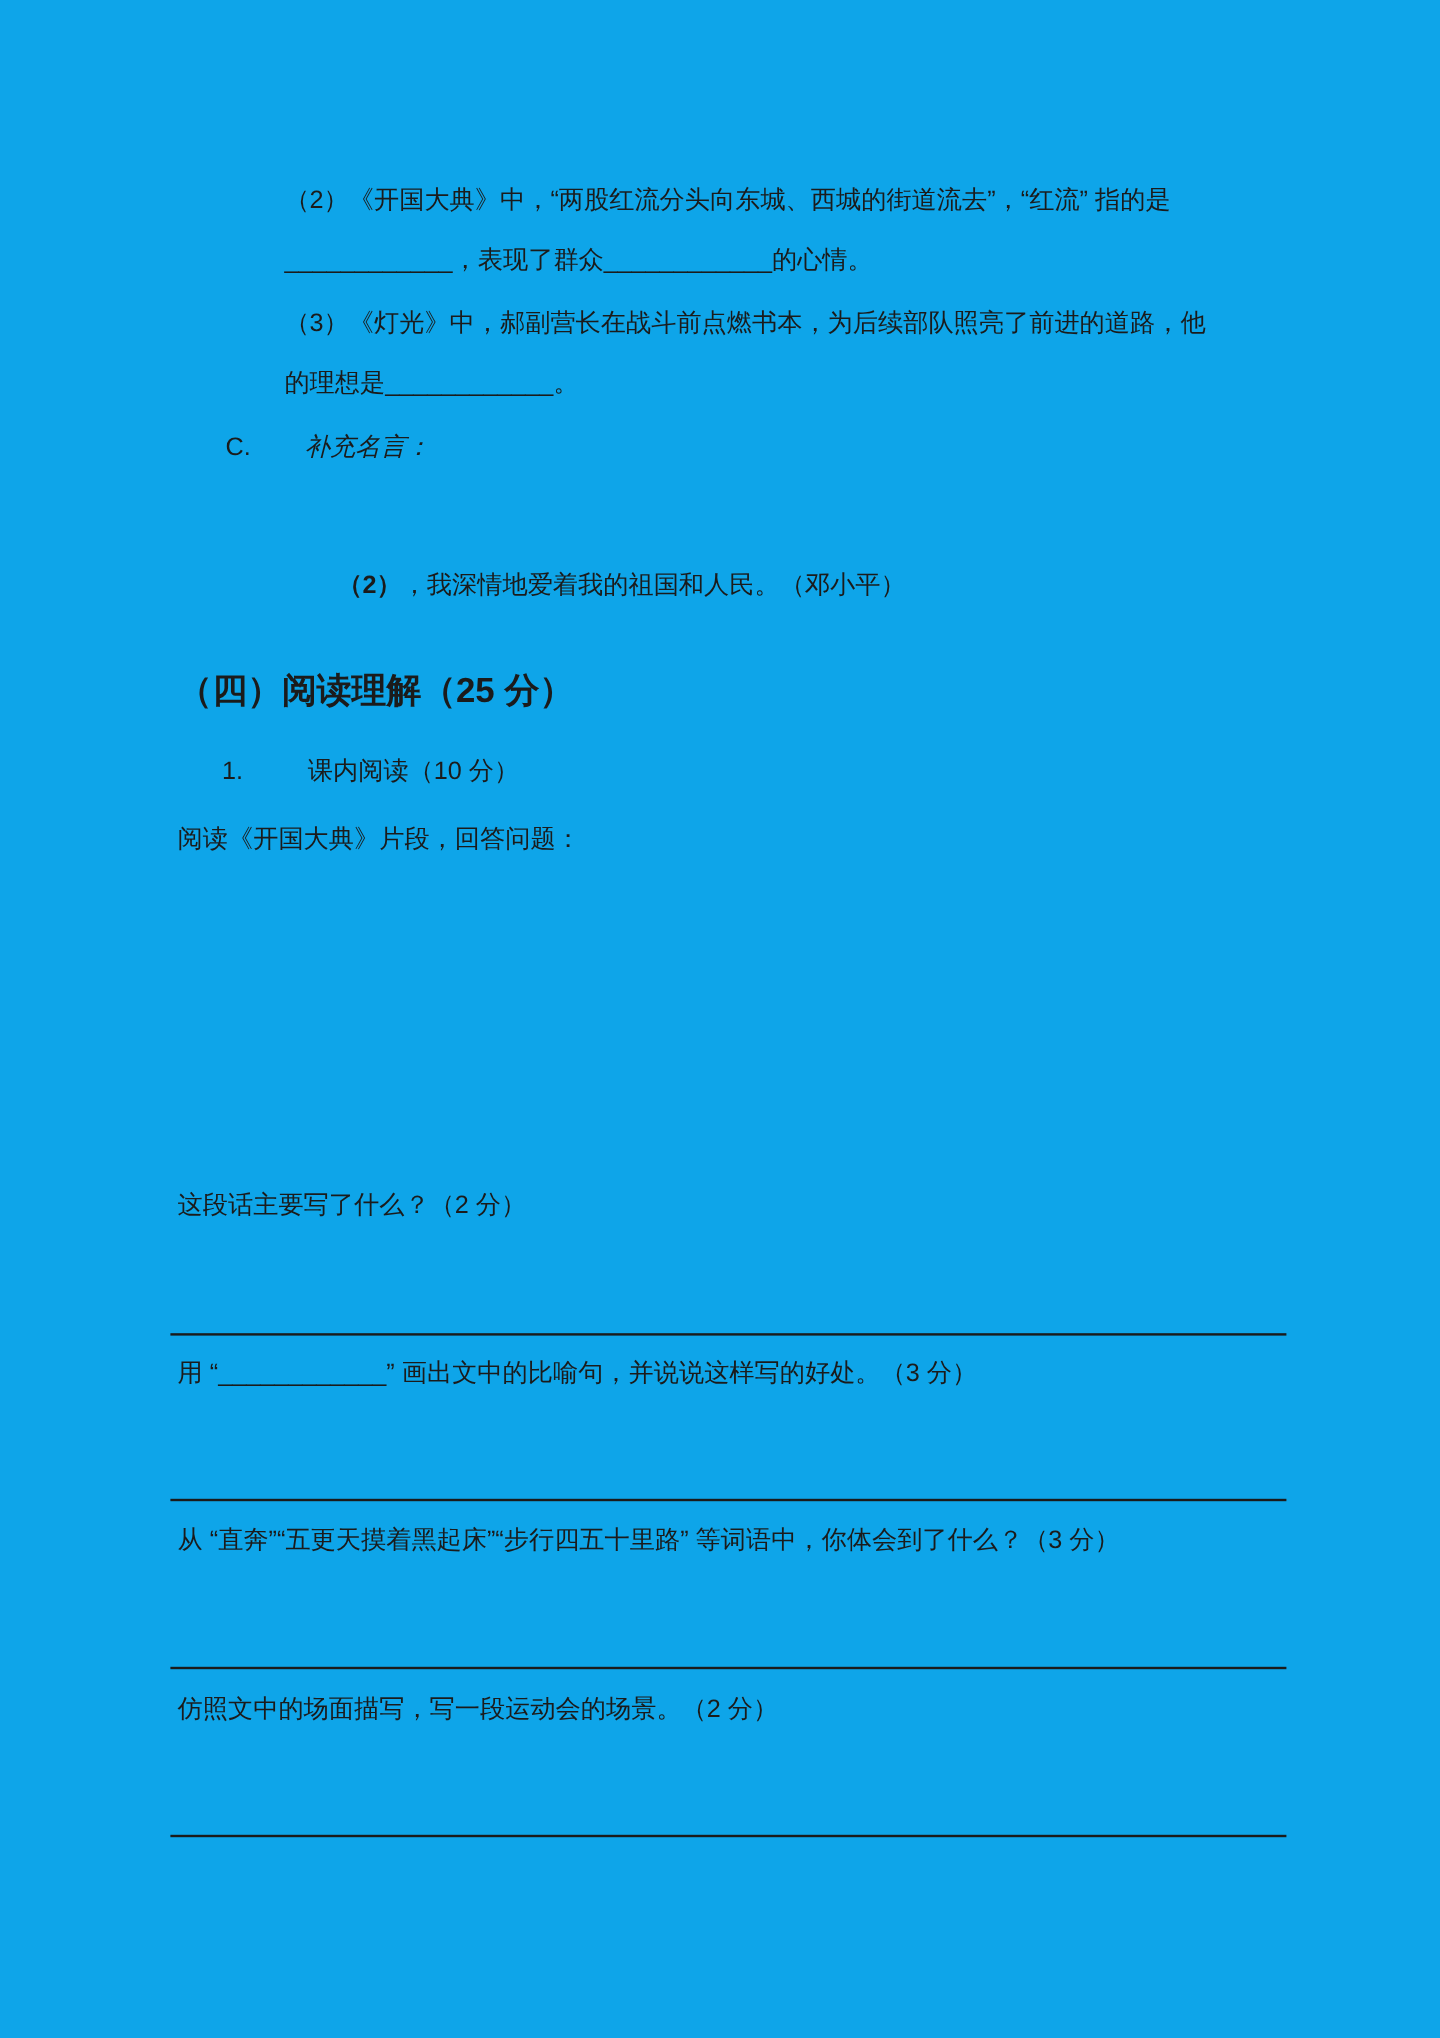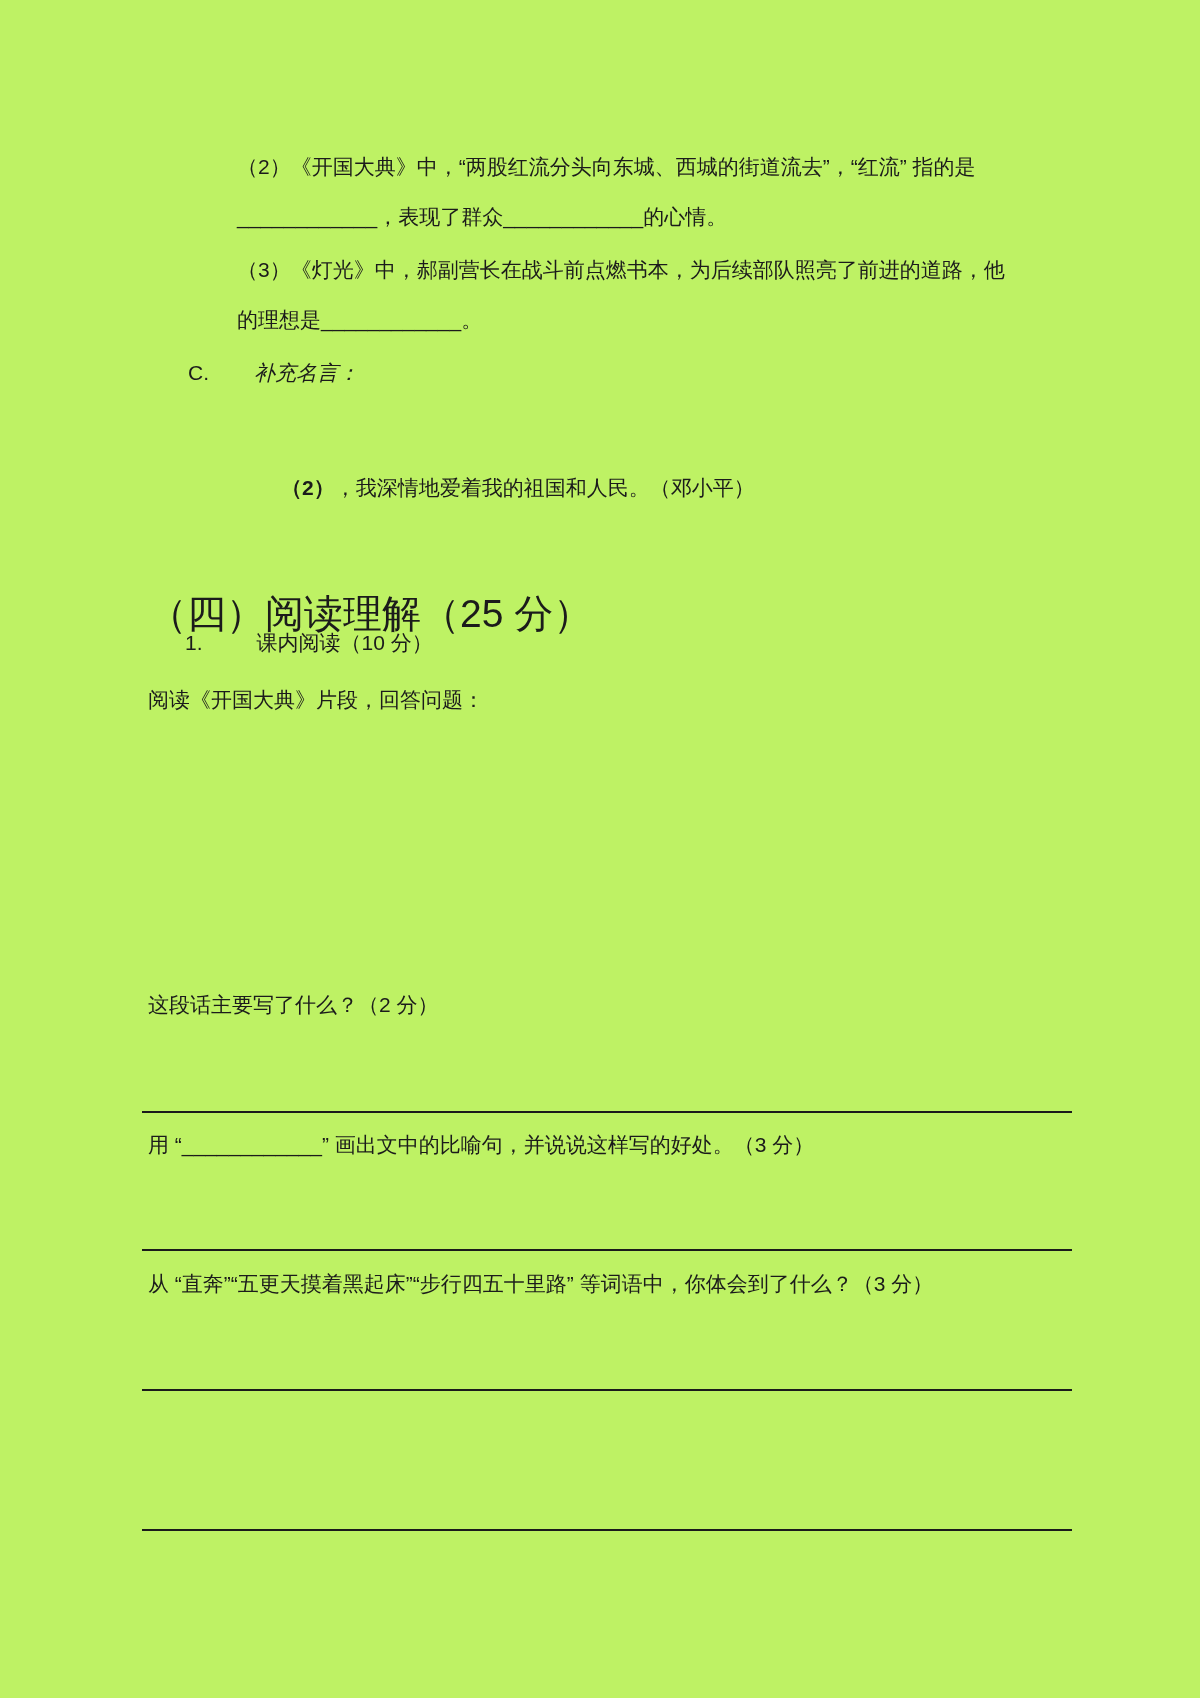--- a/index.html
+++ b/index.html
@@ -4,45 +4,44 @@
 <style>
   html, body {
     margin: 0;
     padding: 0;
     background: #ffffff;
   }
   .page {
     position: relative;
     width: 1200px;
     height: 1698px;
-    background: #bef264;
+    background: #0ea5e9;
     font-family: "Liberation Sans", "DejaVu Sans", sans-serif;
     color: #1b1b1b;
     overflow: hidden;
   }
   .txt {
     position: absolute;
     font-size: 21px;
     line-height: 30px;
     white-space: nowrap;
   }
   .row {
     position: absolute;
     font-size: 21px;
     line-height: 30px;
     white-space: nowrap;
   }
   .bold { font-weight: bold; }
   .heading {
     position: absolute;
-    font-size: 39px;
-    font-weight: normal;
+    font-size: 29px;
+    font-weight: bold;
     line-height: 40px;
     white-space: nowrap;
-    margin-top: 38px;
   }
   .passage {
     position: absolute;
     left: 148px;
     top: 737px;
     width: 925px;
     font-size: 22px;
     font-weight: bold;
     line-height: 47px;
     text-align: justify;
@@ -92,16 +91,17 @@
   <div class="answer-line" style="top:1111px;"></div>
 
   <div class="txt" style="left:148px; top:1130px;">用 “____________” 画出文中的比喻句，并说说这样写的好处。（3 分）</div>
 
   <div class="answer-line" style="top:1249px;"></div>
 
   <div class="txt" style="left:148px; top:1269px;">从 “直奔”“五更天摸着黑起床”“步行四五十里路” 等词语中，你体会到了什么？（3 分）</div>
 
   <div class="answer-line" style="top:1389px;"></div>
 
+  <div class="txt" style="left:148px; top:1410px;">仿照文中的场面描写，写一段运动会的场景。（2 分）</div>
 
   <div class="answer-line" style="top:1529px;"></div>
 
 </div>
 
 </body></html>

